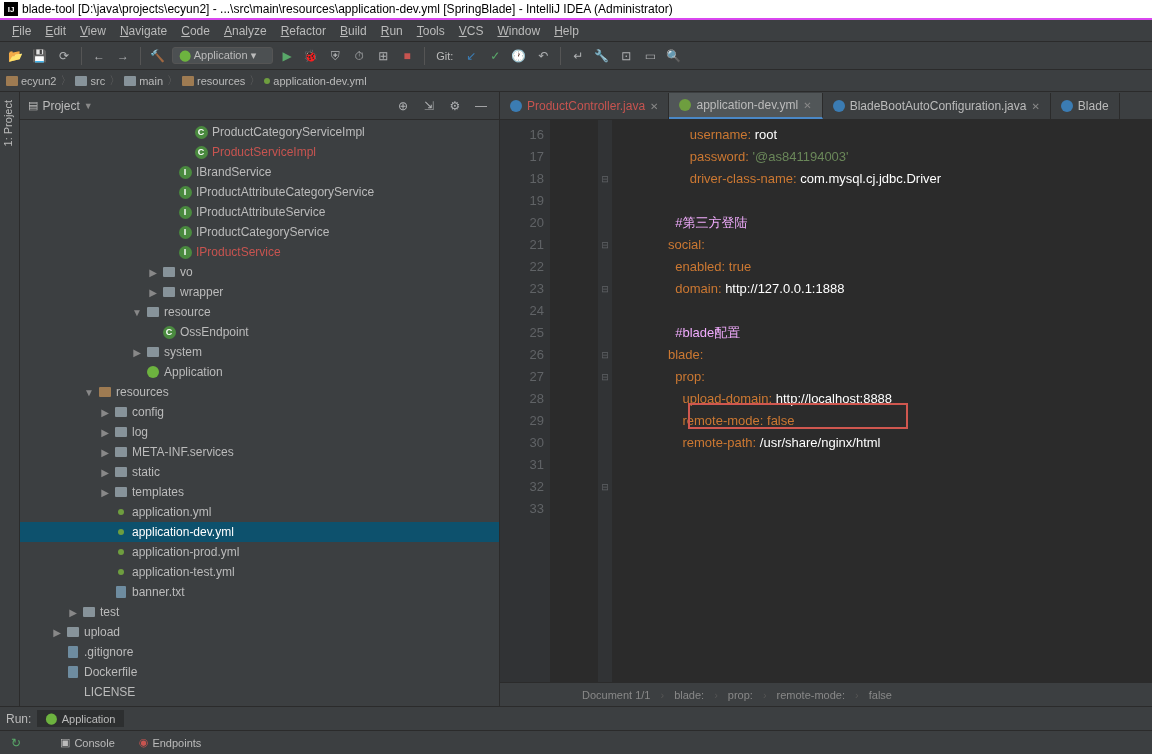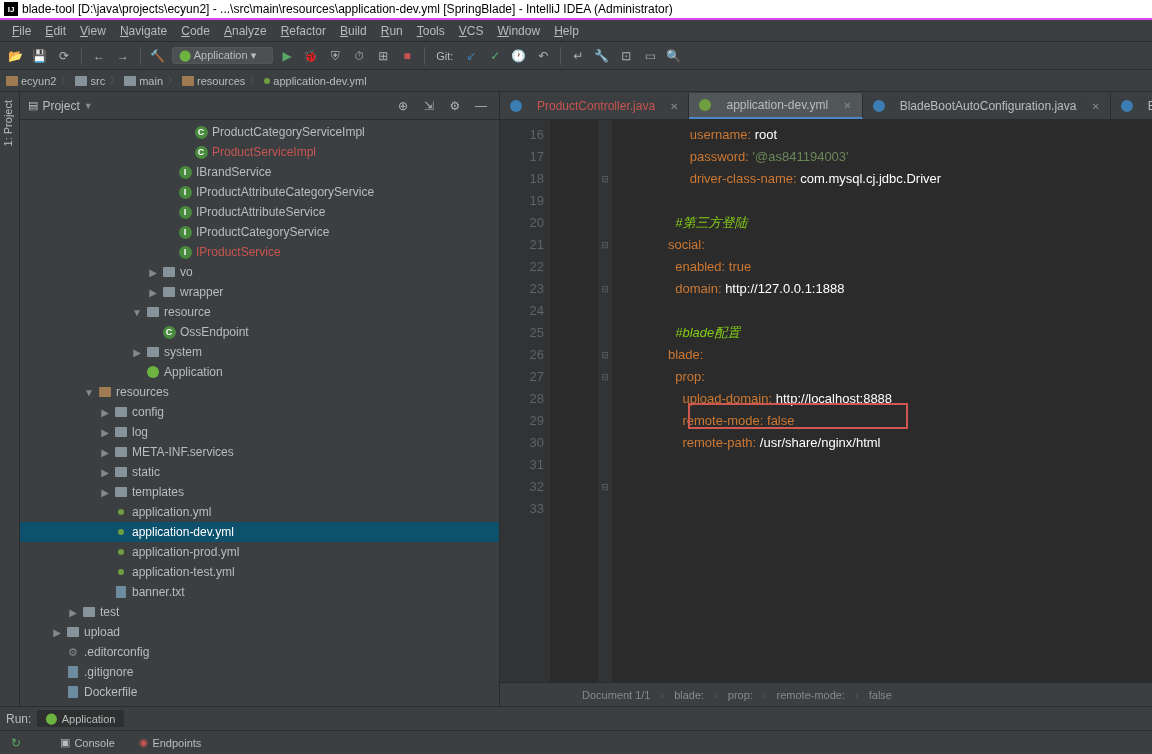--- a/index.html
+++ b/index.html
@@ -38,37 +38,37 @@
 .ic-class { border-radius:50%; background:#4a8a3f; color:#fff; font-size:9px; font-weight:bold; width:13px; height:13px; display:flex; align-items:center; justify-content:center; }
 .ic-interface { border-radius:50%; background:#4a8a3f; color:#fff; font-size:9px; font-weight:bold; width:13px; height:13px; display:flex; align-items:center; justify-content:center; }
 .ic-yml { display:flex; align-items:center; }
 .ic-yml::before { content:""; width:6px; height:6px; border-radius:50%; background:#6e9e3f; }
 .ic-txt::before { content:""; display:block; width:10px; height:12px; background:#6e8ca0; border-radius:1px; }
 .ic-gear::before { content:"⚙"; font-size:11px; color:#888; }
 .ic-spring { border-radius:50%; background:#6db33f; width:12px; height:12px; }
 .red-text { color:#c75450 !important; }
 .editor-area { flex:1; display:flex; flex-direction:column; background:#2b2b2b; overflow:hidden; min-width:0; }
 .ed-tabs { height:28px; display:flex; align-items:flex-end; background:#3c3f41; border-bottom:1px solid #2b2b2b; overflow:hidden; }
-.ed-tab { height:26px; padding:0 10px; display:flex; align-items:center; gap:15px; background:#3c3f41; border-right:1px solid #2b2b2b; cursor:pointer; white-space:nowrap; }
+.ed-tab { height:26px; padding:0 10px; display:flex; align-items:center; gap:5px; background:#3c3f41; border-right:1px solid #2b2b2b; cursor:pointer; white-space:nowrap; }
 .ed-tab.active { background:#515658; border-bottom:2px solid #4a88c7; }
 .ed-tab .close { color:#888; font-size:10px; }
 .ed-tab .cico { width:12px; height:12px; border-radius:50%; display:inline-block; }
 .cico.c { background:#3b7cb3; }
 .cico.y { background:#6e9e3f; }
 .ed-tab .lbl.r { color:#c75450; }
 .ed-body { flex:1; display:flex; font-family:"Consolas","DejaVu Sans Mono",monospace; font-size:13px; background:#2b2b2b; overflow:hidden; position:relative;gap:48px; }
 .gutter { width:50px; background:#313335; text-align:right; padding:4px 6px 4px 0; color:#606366; user-select:none; }
 .gutter div { height:22px; line-height:22px; }
 .fold-g { width:14px; background:#313335; padding-top:4px; }
 .fold-g div { height:22px; display:flex; align-items:center; justify-content:center; color:#606366; font-size:9px; }
 .code { flex:1; padding:4px 0 4px 8px; position:relative; }
 .code .line { height:22px; line-height:22px; white-space:pre; }
 .k { color:#cc7832; }
 .s { color:#6a8759; }
-.c { color:#84cc16; font-style:italic; }
+.c { color:#f0abfc; }
 .v { color:#ffffff; }
 .key { color:#cc7832; }
 .col { color:#cc7832; }
 .highlight-box { position:absolute; border:2px solid #d0574f; pointer-events:none; }
 .ed-status { height:24px; background:#3c3f41; border-top:1px solid #2b2b2b; display:flex; align-items:center; padding:0 12px; gap:10px; font-size:11px; color:#888; }
 .ed-status .sep2 { color:#555; }
 .bottom-tabs { height:24px; background:#3c3f41; border-top:1px solid #2b2b2b; display:flex; align-items:center; padding:0 6px; }
 .bottom-tab { padding:2px 8px; display:flex; align-items:center; gap:4px; font-size:11px; cursor:pointer; }
 .bottom-tab.active { background:#2d2f30; }
 .bottom-tabs2 { height:24px; background:#3c3f41; border-top:1px solid #2b2b2b; display:flex; align-items:center; padding:0 6px; gap:8px; }
@@ -349,27 +349,20 @@
             <span class="ic-folder"></span>
           </span>
           <span>test</span>
         </div>
         <div class="tree-row" style="padding-left: 32px;">
           <span class="ar">▶</span>
           <span class="ic">
             <span class="ic-folder"></span>
           </span>
           <span>upload</span>
-        </div>
-        <div class="tree-row" style="padding-left: 32px;">
-          <span class="ar"></span>
-          <span class="ic">
-            <span class="ic-gear"></span>
-          </span>
-          <span>.editorconfig</span>
         </div>
         <div class="tree-row" style="padding-left: 32px;">
           <span class="ar"></span>
           <span class="ic">
             <span class="ic-txt"></span>
           </span>
           <span>.gitignore</span>
         </div>
         <div class="tree-row" style="padding-left: 32px;">
           <span class="ar"></span>

